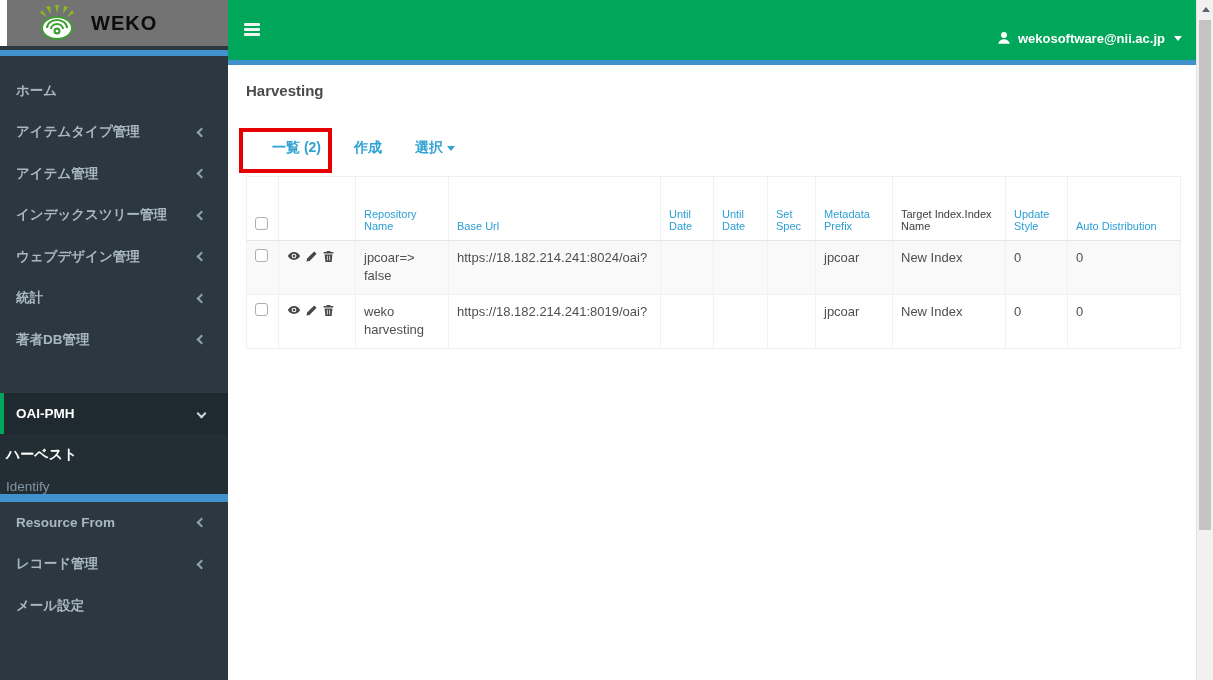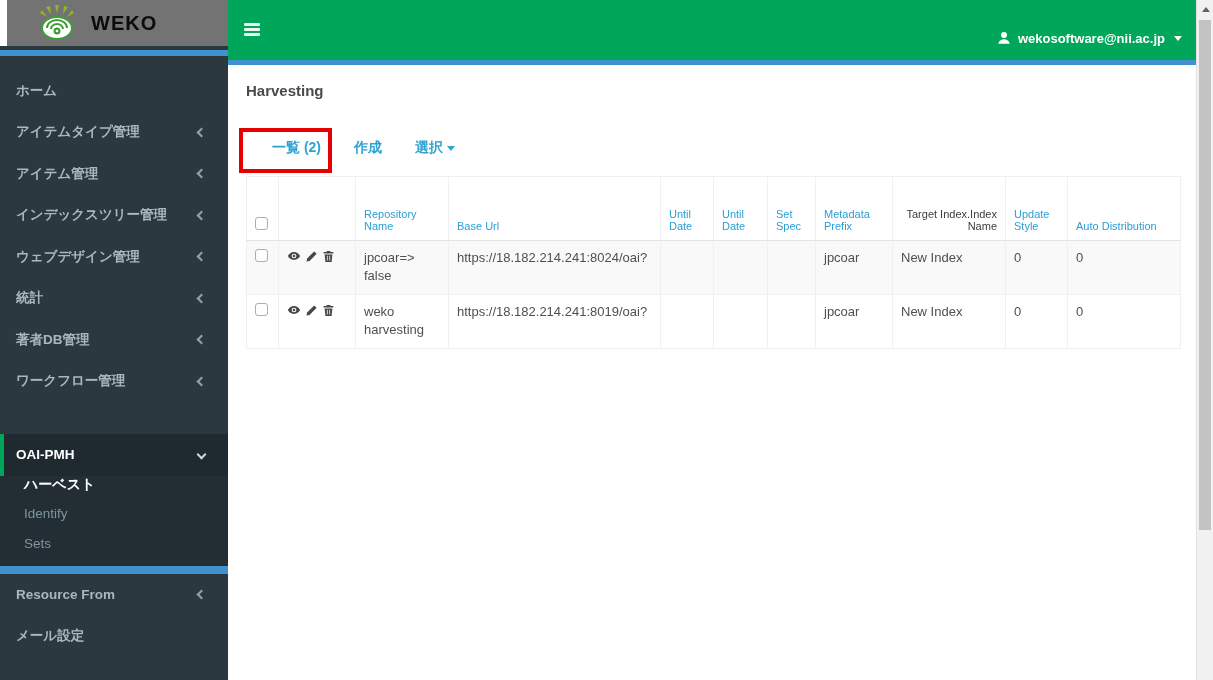--- a/index.html
+++ b/index.html
@@ -53,21 +53,21 @@
   .nav-item .chev {
     width:7px; height:7px; border-left:2px solid #8fa3ab; border-bottom:2px solid #8fa3ab;
     transform:rotate(45deg); margin-left:auto;
   }
   .nav-item.active {
     background:#1f2a30; color:#fff; border-left:4px solid #00a65a; padding-left:12px;margin-top:32px;
   }
   .nav-item.active .chev { transform:rotate(-45deg); border-color:#cfd8dc; }
   .submenu { background:#222d34; }
   .submenu-item {
-    height:30px; display:flex; align-items:flex-start; padding-left:24px;
+    height:30px; display:flex; align-items:flex-end; padding-left:6px;
     color:#8195a0; font-size:13.5px; cursor:pointer;
   }
   .submenu-item.active { color:#fff; font-weight:bold; font-size:14px; }
   .blue-bar { height:8px; background:#4191cf; }
 
   
   #content { position:absolute; left:228px; top:65px; width:968px; height:431px; background:#fff; }
   .page-title { position:absolute; left:18px; top:17px; font-size:15px; font-weight:600; color:#4a4a4a; }
   .red-box {
     position:absolute; left:11px; top:63px; width:93px; height:45px;
@@ -89,21 +89,21 @@
     border-collapse:collapse; table-layout:fixed;
   }
   table.harvest th, table.harvest td {
     border:1px solid #f0f0f0; padding:8px; text-align:left;
     overflow:hidden; word-wrap:break-word;
   }
   table.harvest th {
     vertical-align:bottom; height:64px; font-size:11px; font-weight:normal;
     color:#2a9fd4; background:#fff; border-bottom:1px solid #e4e4e4;
   }
-  table.harvest th.plain { color:#3c3c3c;text-align:right; }
+  table.harvest th.plain { color:#3c3c3c; }
   table.harvest th a { color:inherit; text-decoration:none; cursor:pointer; }
   table.harvest td {
     vertical-align:top; height:54px; font-size:13px; color:#4f4f4f; line-height:1.35;
   }
   tr.striped td { background:#f9f9f9; }
   .cb {
     display:inline-block; width:13px; height:13px; background:#fff;
     border:1px solid #aeaeae; border-radius:3px; cursor:pointer;
   }
   .row-icons { display:flex; gap:4px; align-items:center; }
@@ -183,42 +183,39 @@
         <span class="chev"></span>
       </div>
       <div class="nav-item">
         <span>統計</span>
         <span class="chev"></span>
       </div>
       <div class="nav-item">
         <span>著者DB管理</span>
         <span class="chev"></span>
       </div>
-      <div class="nav-item">
-        <span>ワークフロー管理</span>
-        <span class="chev"></span>
-      </div>
       <div class="nav-item active">
         <span>OAI-PMH</span>
         <span class="chev"></span>
       </div>
       <div class="submenu">
         <div class="submenu-item active">
           <span>ハーベスト</span>
         </div>
         <div class="submenu-item">
           <span>Identify</span>
         </div>
-        <div class="submenu-item">
-          <span>Sets</span>
-        </div>
       </div>
       <div class="blue-bar"></div>
       <div class="nav-item">
         <span>Resource From</span>
+        <span class="chev"></span>
+      </div>
+      <div class="nav-item">
+        <span>レコード管理</span>
         <span class="chev"></span>
       </div>
       <div class="nav-item">
         <span>メール設定</span>
 
       </div>
     </nav>
   </div>
 
   <div id="content">

